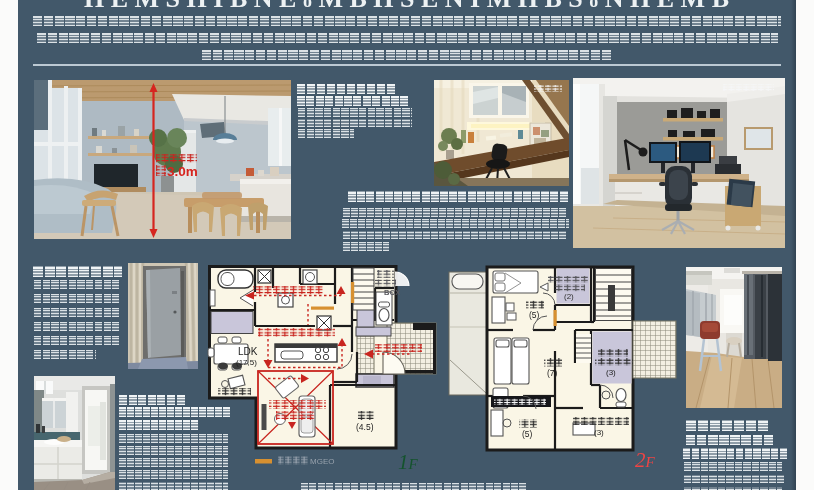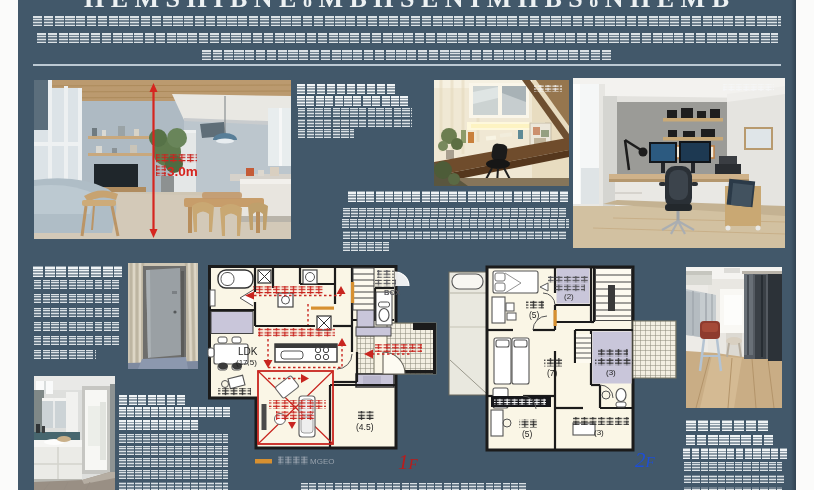--- a/index.html
+++ b/index.html
@@ -572,21 +572,21 @@
 <rect x="170" y="86" width="47" height="8" fill="url(#tr)"></rect>
 
 <line x1="167" y1="96" x2="207" y2="96" stroke="#c8251f" stroke-width="1.4" stroke-dasharray="2.5,2.5"></line>
 <polygon points="159,96 168,91.5 168,100.5" fill="#c8251f"></polygon>
 
 <rect x="50" y="201" width="17" height="4.5" fill="#d79030"></rect>
 <rect x="73" y="198.5" width="31" height="8" fill="url(#tsl)"></rect>
 <text x="105" y="206" font-family="Liberation Sans,sans-serif" font-size="8" fill="#97a1ac">MGEO</text>
 </svg>
 
-<div class="abs serif" style="left:398px;top:450px;width:40px;height:22px;color:#b91c1c;font-size:21px;font-style:italic">1<span style="font-size:15px">F</span></div>
+<div class="abs serif" style="left:398px;top:450px;width:40px;height:22px;color:#14532d;font-size:21px;font-style:italic">1<span style="font-size:15px">F</span></div>
 
 <svg id="plan2f" style="left:445px;top:255px" width="235" height="220" viewBox="0 0 235 220">
 
 <rect x="4" y="17" width="38" height="123" fill="#e9e8df" stroke="#6a685c" stroke-width="1"></rect>
 <rect x="7" y="19" width="31" height="15" rx="7" fill="#f8f7f2" stroke="#555" stroke-width="1.1"></rect>
 <line x1="5" y1="105" x2="41" y2="138" stroke="#9a988c" stroke-width="1"></line>
 <line x1="5" y1="38" x2="41" y2="38" stroke="#b5b3a5" stroke-width="1"></line>
 <line x1="5" y1="72" x2="41" y2="72" stroke="#c5c3b5" stroke-width="1"></line>
 
 <rect x="42" y="12" width="146" height="183" fill="#faf6e6" stroke="#1b1b1b" stroke-width="3"></rect>
@@ -687,21 +687,21 @@
 <rect x="128" y="162" width="56" height="8" fill="url(#td)"></rect>
 <text x="149" y="180" font-family="Liberation Sans,sans-serif" font-size="8" fill="#222">(3)</text>
 
 <path d="M88,75 a14,14 0 0 1 14,-14" fill="none" stroke="#555" stroke-width="1"></path>
 <path d="M78,141 a13,13 0 0 1 13,13" fill="none" stroke="#555" stroke-width="1"></path>
 <path d="M110,50 a12,12 0 0 0 -12,-12" fill="none" stroke="#555" stroke-width="1"></path>
 
 <rect x="108.5" y="55" width="3.2" height="16" fill="#d79030"></rect>
 </svg>
 
-<div class="abs serif" style="left:635px;top:448px;width:40px;height:22px;color:#1d4ed8;font-size:21px;font-style:italic">2<span style="font-size:15px">F</span></div>
+<div class="abs serif" style="left:635px;top:448px;width:40px;height:22px;color:#ef4444;font-size:21px;font-style:italic">2<span style="font-size:15px">F</span></div>
 
 <svg id="ph-closet" style="left:686px;top:267px" width="96" height="141" viewBox="0 0 96 141">
 <rect width="96" height="141" fill="#edebe7"></rect>
 <rect width="96" height="12" fill="#f5f4f1"></rect>
 <rect x="38" y="1" width="16" height="5" fill="#dddcd8"></rect>
 
 <rect x="22" y="12" width="50" height="80" fill="#e9e7e2"></rect>
 <rect x="34" y="22" width="26" height="44" fill="#f9f8f4"></rect>
 <rect x="38" y="28" width="18" height="30" fill="#fdfdfb"></rect>
 <rect x="40" y="66" width="16" height="24" fill="#dcd9d2"></rect>

